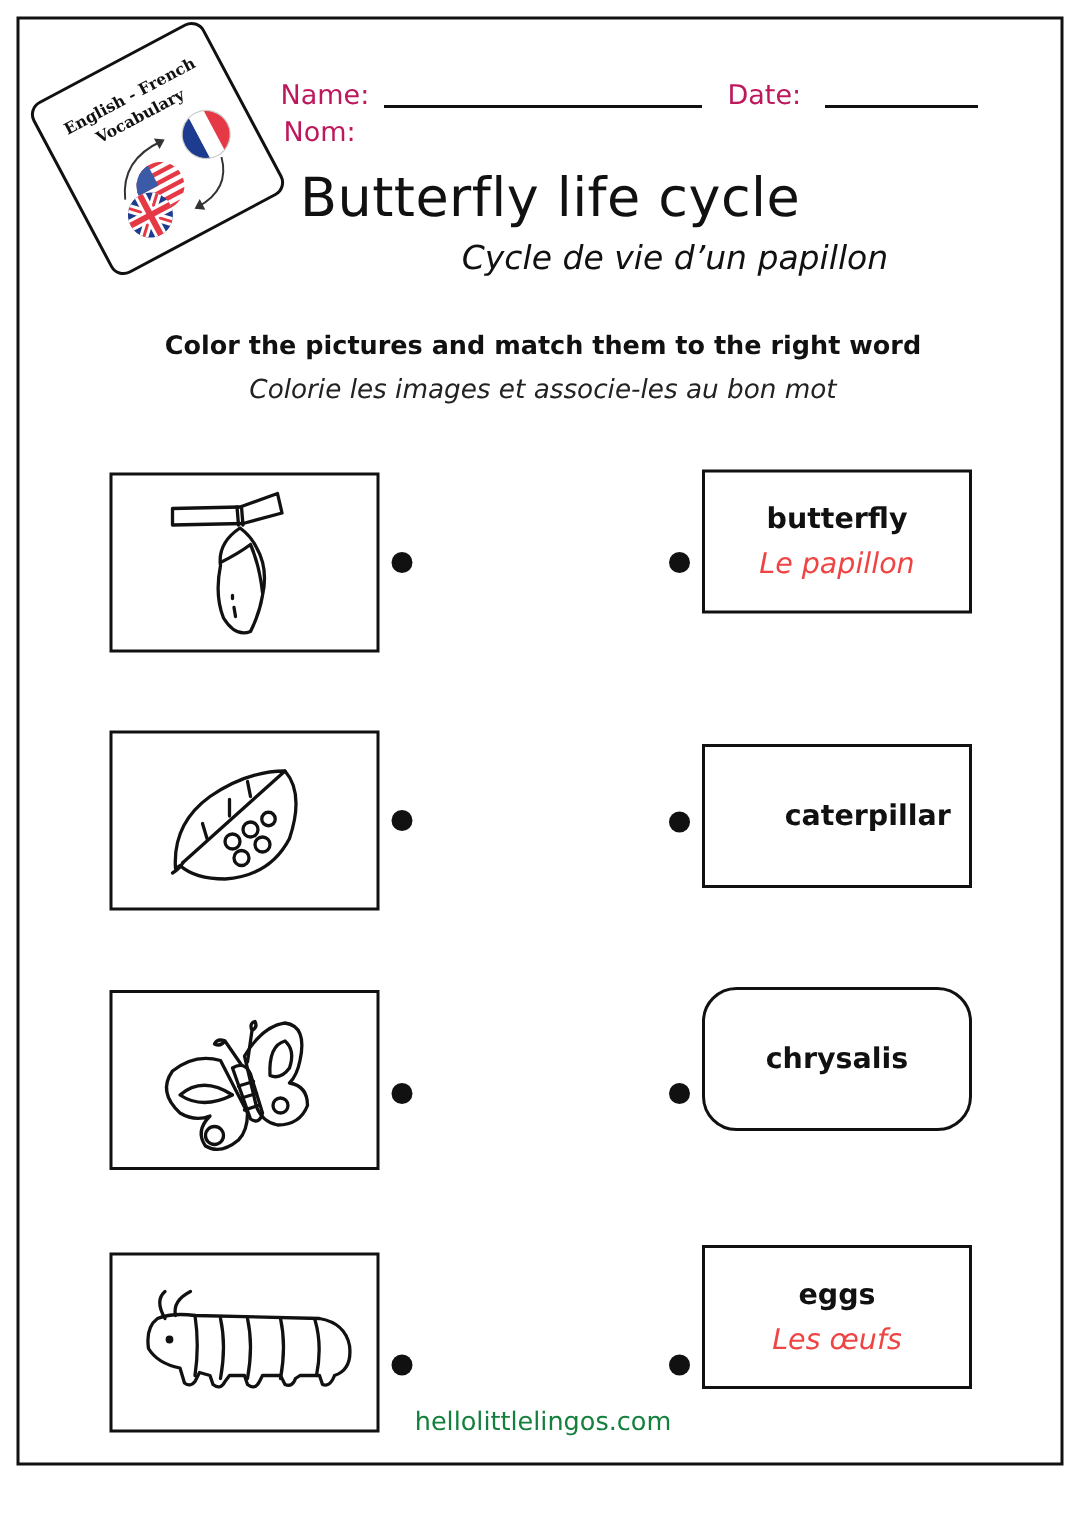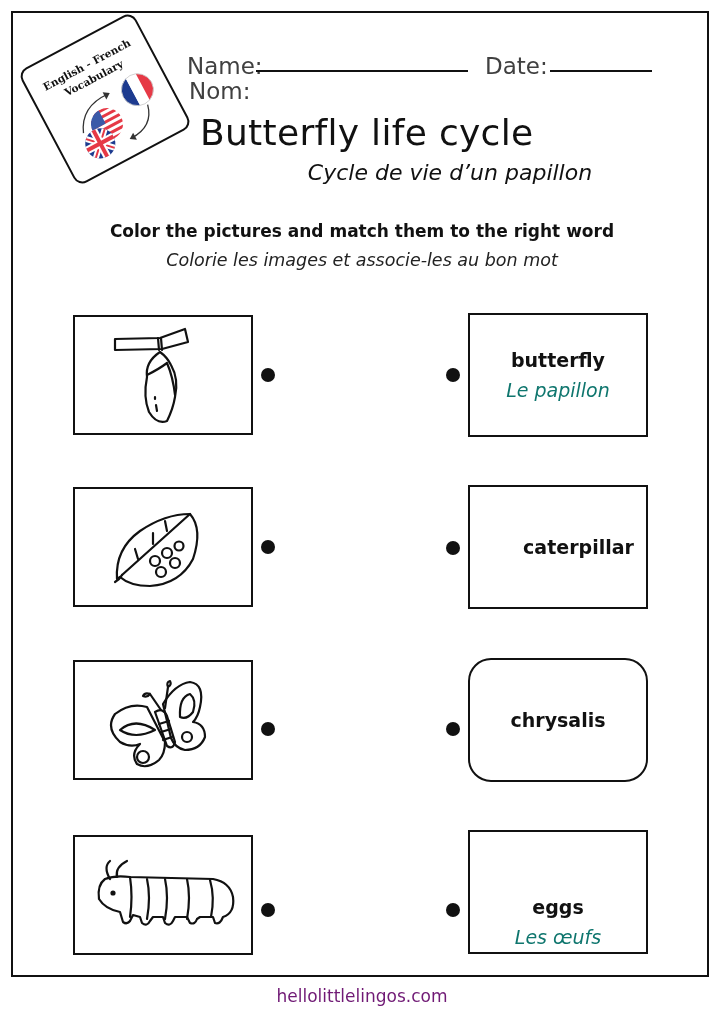--- a/index.html
+++ b/index.html
@@ -8,41 +8,41 @@
   .frame { position: absolute; left: 11px; top: 11px; width: 698px; height: 966px;
            border: 2.5px solid #111; box-sizing: border-box; }
   .logo { position: absolute; left: 40px; top: 34px; width: 130px; height: 130px;
           transform: rotate(-28deg); }
   .logo-card { position: absolute; left: 0; top: 0; width: 130px; height: 130px;
                border: 2.5px solid #111; border-radius: 10px; box-sizing: border-box; background:#fff; }
   .logo-text { position: absolute; left: 0; width: 130px; text-align: center;
                font-family: "DejaVu Serif", serif; font-weight: bold; font-size: 10.5px; color: #111; }
   .logo-svg { position: absolute; left: 0; top: 0; }
 
-  .hdr-label { position: absolute; font-size: 23px; color: #404040; }
+  .hdr-label { position: absolute; font-size: 18px; color: #be185d; }
   .hdr-line { position: absolute; height: 0; border-top: 2.5px solid #111; }
   .title { position: absolute; left: 200px; width: 500px; top: 112px; text-align: left;
            font-size: 36px; font-weight: normal; letter-spacing: 0.3px; }
   .subtitle { position: absolute; left: 200px; width: 500px; top: 160px; text-align: center;
               font-size: 22px; font-style: italic; }
   .instr { position: absolute; left: 20px; width: 684px; top: 221px; text-align: center;
            font-size: 17px; font-weight: bold; }
   .instr-fr { position: absolute; left: 20px; width: 684px; top: 250px; text-align: center;
               font-size: 17.5px; font-style: italic; color: #222; }
 
   .pic-box { position: absolute; left: 73px; width: 180px; height: 120px;
              border: 2.5px solid #111; box-sizing: border-box; background: #fff; }
-  .word-box { position: absolute; left: 468px; width: 180px; height: 124px;
+  .word-box { position: absolute; left: 468px; width: 180px; height: 96px;
               border: 2.5px solid #111; box-sizing: border-box; background: #fff;
               display: flex; flex-direction: column; justify-content: center; align-items: center; }
   .word-en { font-size: 19px; font-weight: bold; line-height: 30px; }
-  .word-fr { font-size: 19px; font-style: italic; line-height: 30px; color: #0f766e; }
+  .word-fr { font-size: 19px; font-style: italic; line-height: 30px; color: #ef4444; }
   .dot { position: absolute; width: 14px; height: 14px; border-radius: 50%; background: #111; }
-  .footer { position: absolute; left: 0; width: 724px; top: 986px; text-align: center;
-            font-size: 17px; color: #701a75; }
+  .footer { position: absolute; left: 0; width: 724px; top: 938px; text-align: center;
+            font-size: 17px; color: #15803d; }
 </style>
 </head>
 <body>
 
 <div class="frame"></div>
 
 <div class="logo">
   <div class="logo-card"></div>
   <div class="logo-text" style="top:20px;">English - French</div>
   <div class="logo-text" style="top:35px;">Vocabulary</div>
@@ -162,28 +162,28 @@
 </div>
 <div class="dot" style="left:261px; top:903px;"></div>
 
 <div class="dot" style="left:446px; top:368px;"></div>
 <div class="word-box" style="top:313px;">
   <div class="word-en">butterfly</div>
   <div class="word-fr">Le papillon</div>
 </div>
 
 <div class="dot" style="left:446px; top:541px;"></div>
-<div class="word-box" style="top:485px;padding-left:41px;">
+<div class="word-box" style="top:496px;padding-left:41px;">
   <div class="word-en">caterpillar</div>
 </div>
 
 <div class="dot" style="left:446px; top:722px;"></div>
 <div class="word-box" style="top:658px;border-radius:23px;">
   <div class="word-en">chrysalis</div>
 </div>
 
 <div class="dot" style="left:446px; top:903px;"></div>
-<div class="word-box" style="top:830px;justify-content:flex-end;">
+<div class="word-box" style="top:830px;">
   <div class="word-en">eggs</div>
   <div class="word-fr">Les œufs</div>
 </div>
 
 <div class="footer">hellolittlelingos.com</div>
 
 </body></html>

